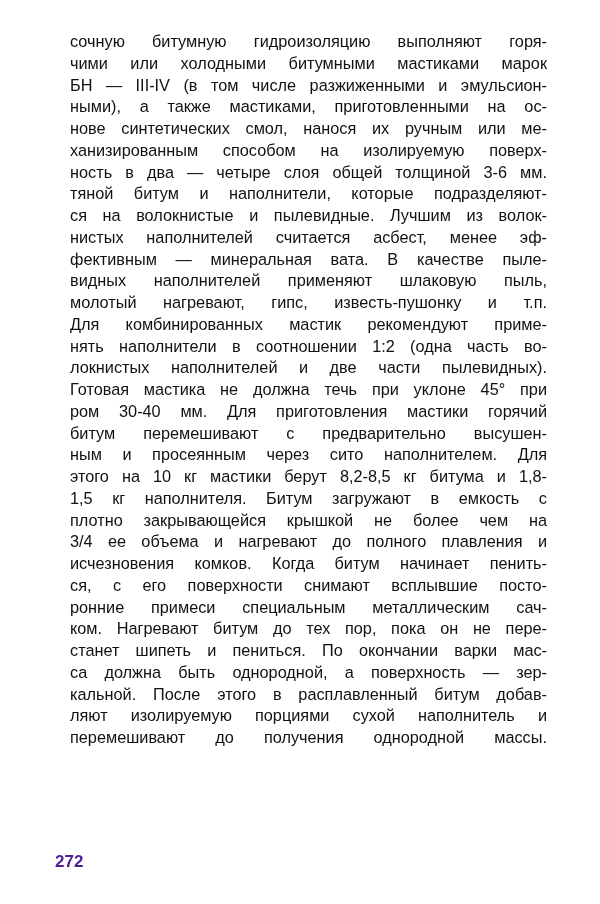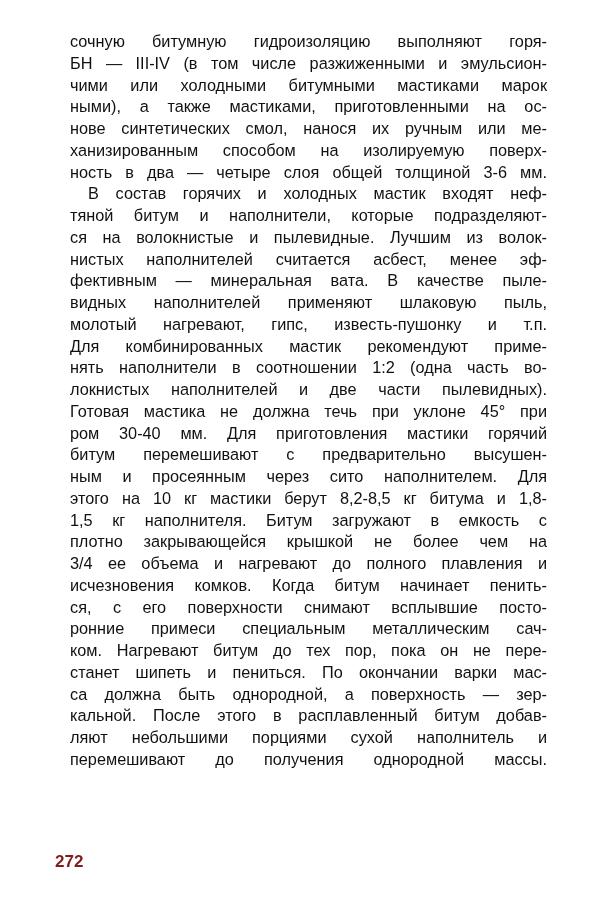--- a/index.html
+++ b/index.html
@@ -24,41 +24,40 @@
       overflow: visible;
     }
     .line.indent { padding-left: 18px; }
     .page-number {
       position: absolute;
       left: 55px;
       top: 852px;
       font-family: "Liberation Sans", sans-serif;
       font-weight: bold;
       font-size: 17px;
-      color: #7f1d1d;
+      color: #4c1d95;
     }
   </style>
 </head>
 <body>
 
 <div class="page">
   <div class="text-block">
 
     <div>
       <span class="line">сочную битумную гидроизоляцию выполняют горя-</span>
+      <span class="line">чими или холодными битумными мастиками марок</span>
       <span class="line">БН — III-IV (в том числе разжиженными и эмульсион-</span>
-      <span class="line">чими или холодными битумными мастиками марок</span>
       <span class="line">ными), а также мастиками, приготовленными на ос-</span>
       <span class="line">нове синтетических смол, нанося их ручным или ме-</span>
       <span class="line">ханизированным способом на изолируемую поверх-</span>
       <span class="line">ность в два — четыре слоя общей толщиной 3-6 мм.</span>
     </div>
 
     <div>
-      <span class="line indent">В состав горячих и холодных мастик входят неф-</span>
       <span class="line">тяной битум и наполнители, которые подразделяют-</span>
       <span class="line">ся на волокнистые и пылевидные. Лучшим из волок-</span>
       <span class="line">нистых наполнителей считается асбест, менее эф-</span>
       <span class="line">фективным — минеральная вата. В качестве пыле-</span>
       <span class="line">видных наполнителей применяют шлаковую пыль,</span>
       <span class="line">молотый нагревают, гипс, известь-пушонку и т.п.</span>
       <span class="line">Для комбинированных мастик рекомендуют приме-</span>
       <span class="line">нять наполнители в соотношении 1:2 (одна часть во-</span>
       <span class="line">локнистых наполнителей и две части пылевидных).</span>
       <span class="line">Готовая мастика не должна течь при уклоне 45° при</span>
@@ -69,19 +68,19 @@
       <span class="line">1,5 кг наполнителя. Битум загружают в емкость с</span>
       <span class="line">плотно закрывающейся крышкой не более чем на</span>
       <span class="line">3/4 ее объема и нагревают до полного плавления и</span>
       <span class="line">исчезновения комков. Когда битум начинает пенить-</span>
       <span class="line">ся, с его поверхности снимают всплывшие посто-</span>
       <span class="line">ронние примеси специальным металлическим сач-</span>
       <span class="line">ком. Нагревают битум до тех пор, пока он не пере-</span>
       <span class="line">станет шипеть и пениться. По окончании варки мас-</span>
       <span class="line">са должна быть однородной, а поверхность — зер-</span>
       <span class="line">кальной. После этого в расплавленный битум добав-</span>
-      <span class="line">ляют небольшими порциями сухой наполнитель и</span>
+      <span class="line">ляют изолируемую порциями сухой наполнитель и</span>
       <span class="line">перемешивают до получения однородной массы.</span>
     </div>
   </div>
 
   <div class="page-number">272</div>
 </div>
 
 </body></html>

